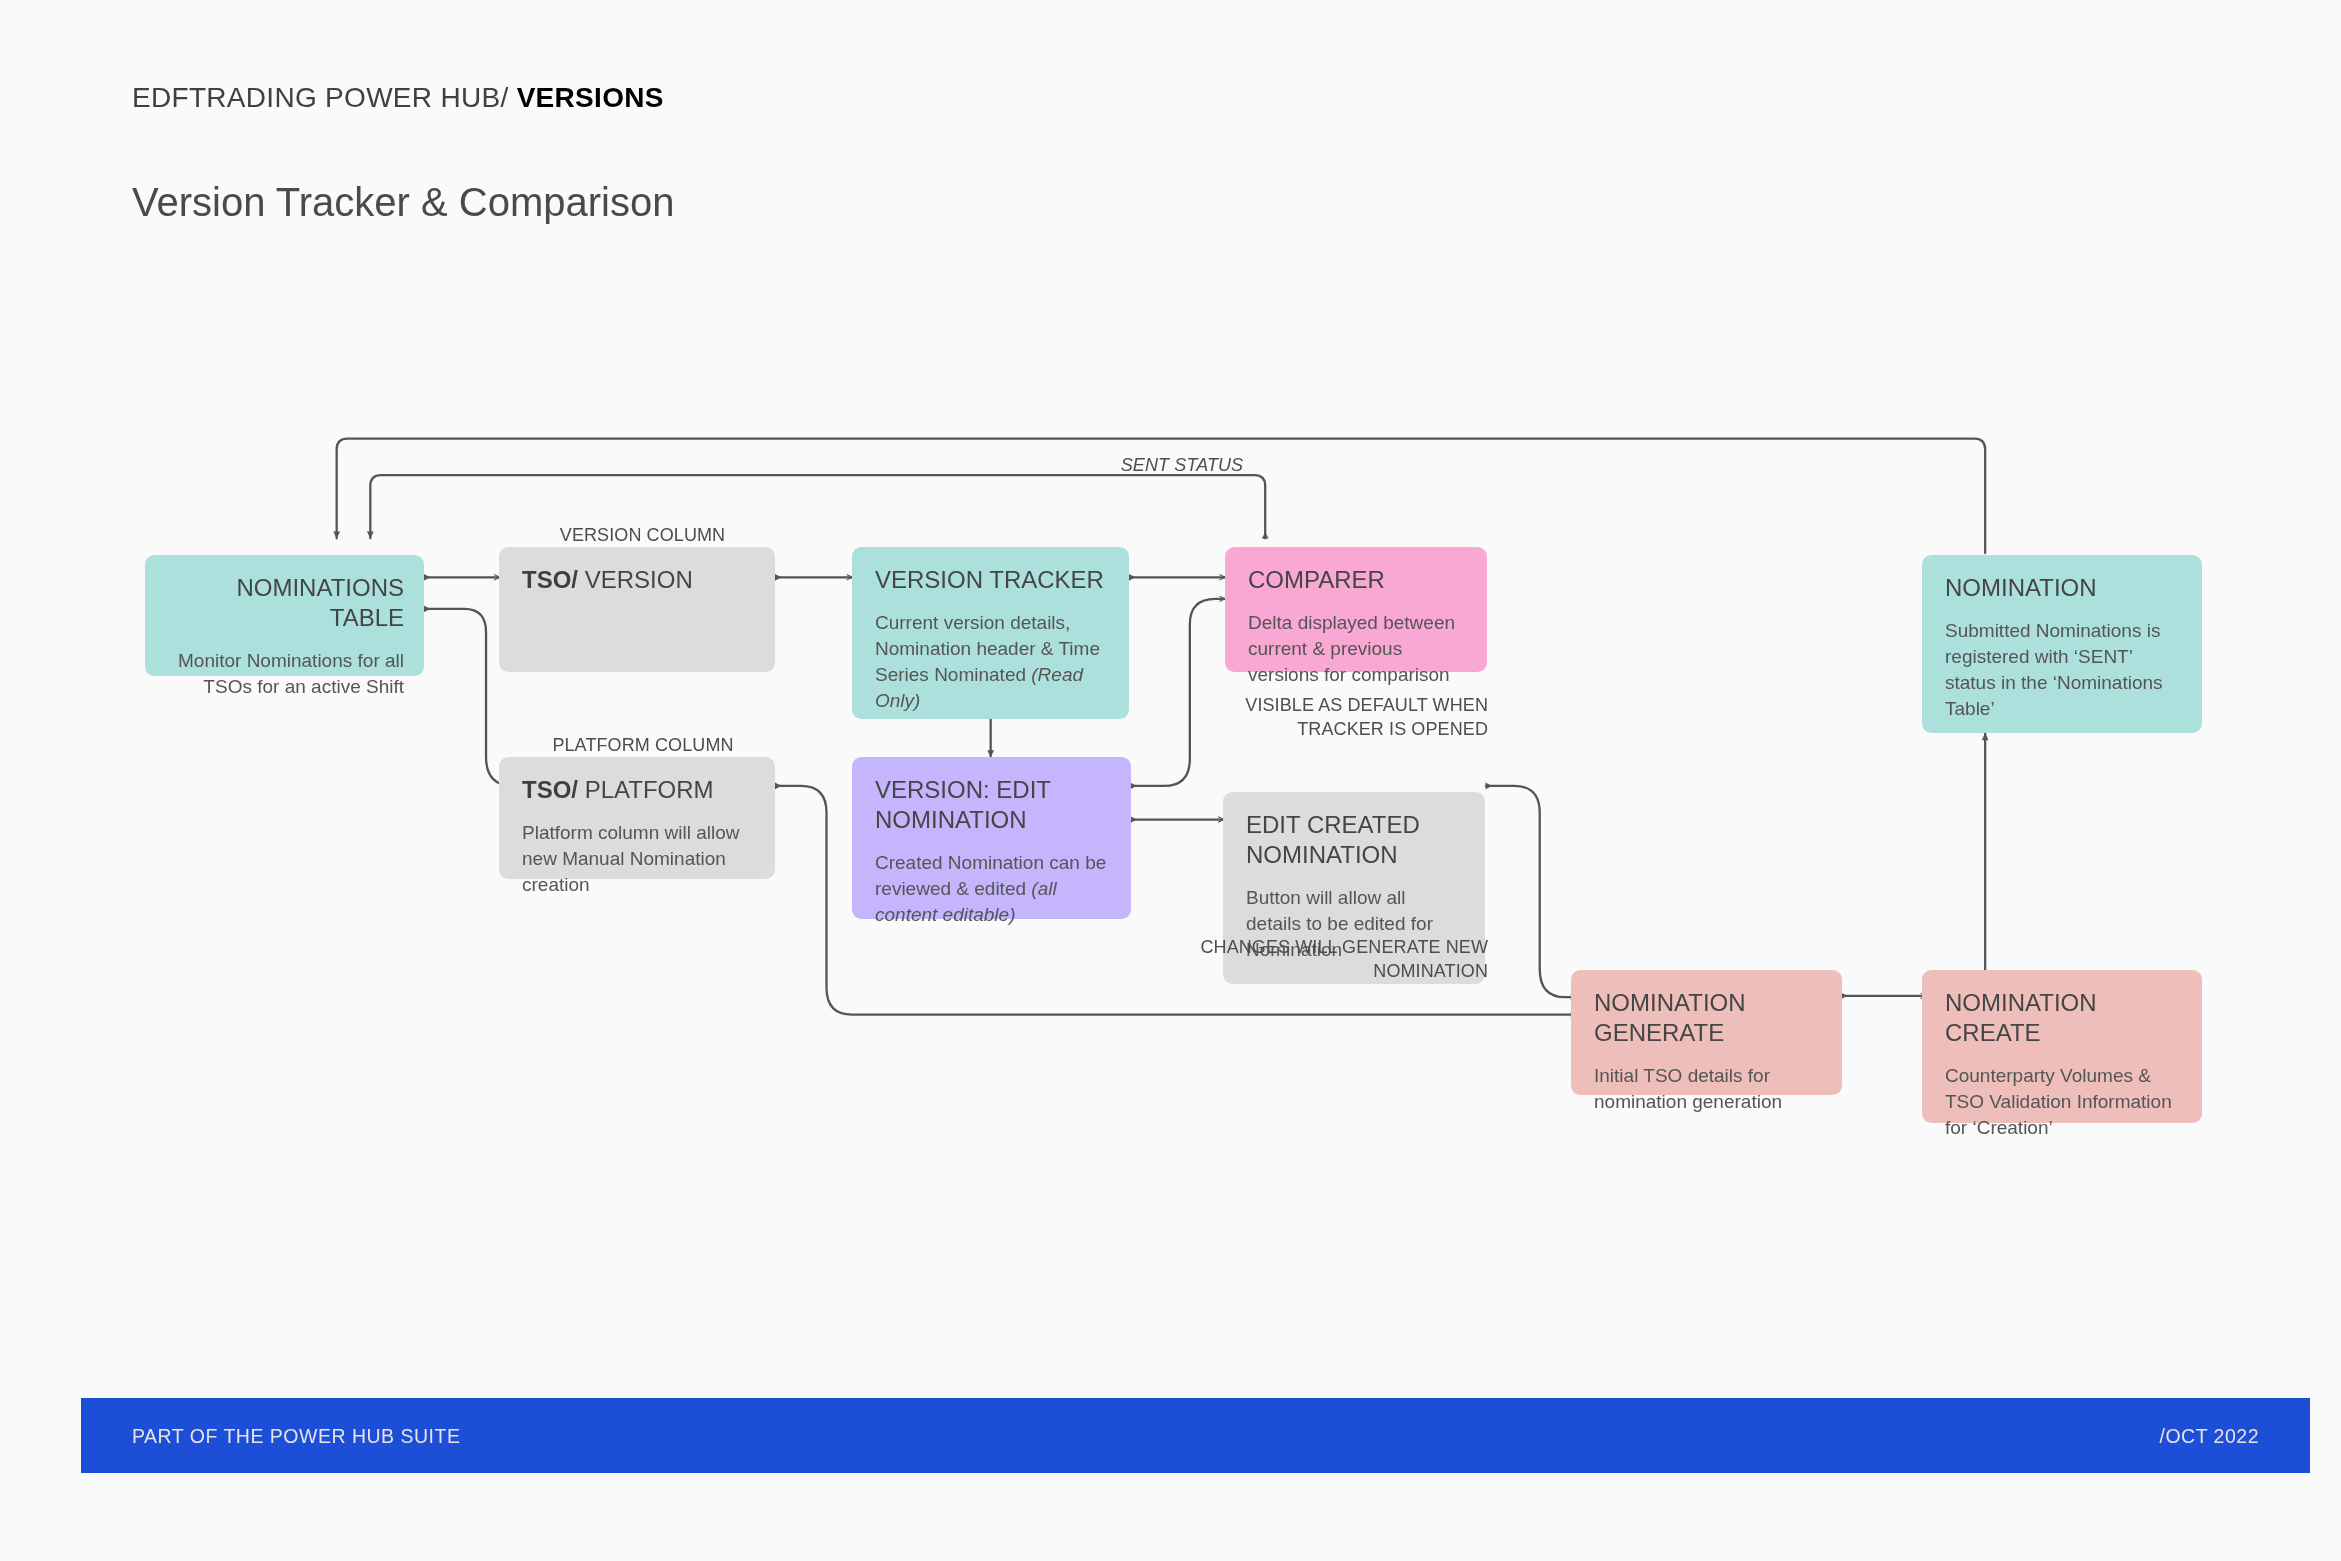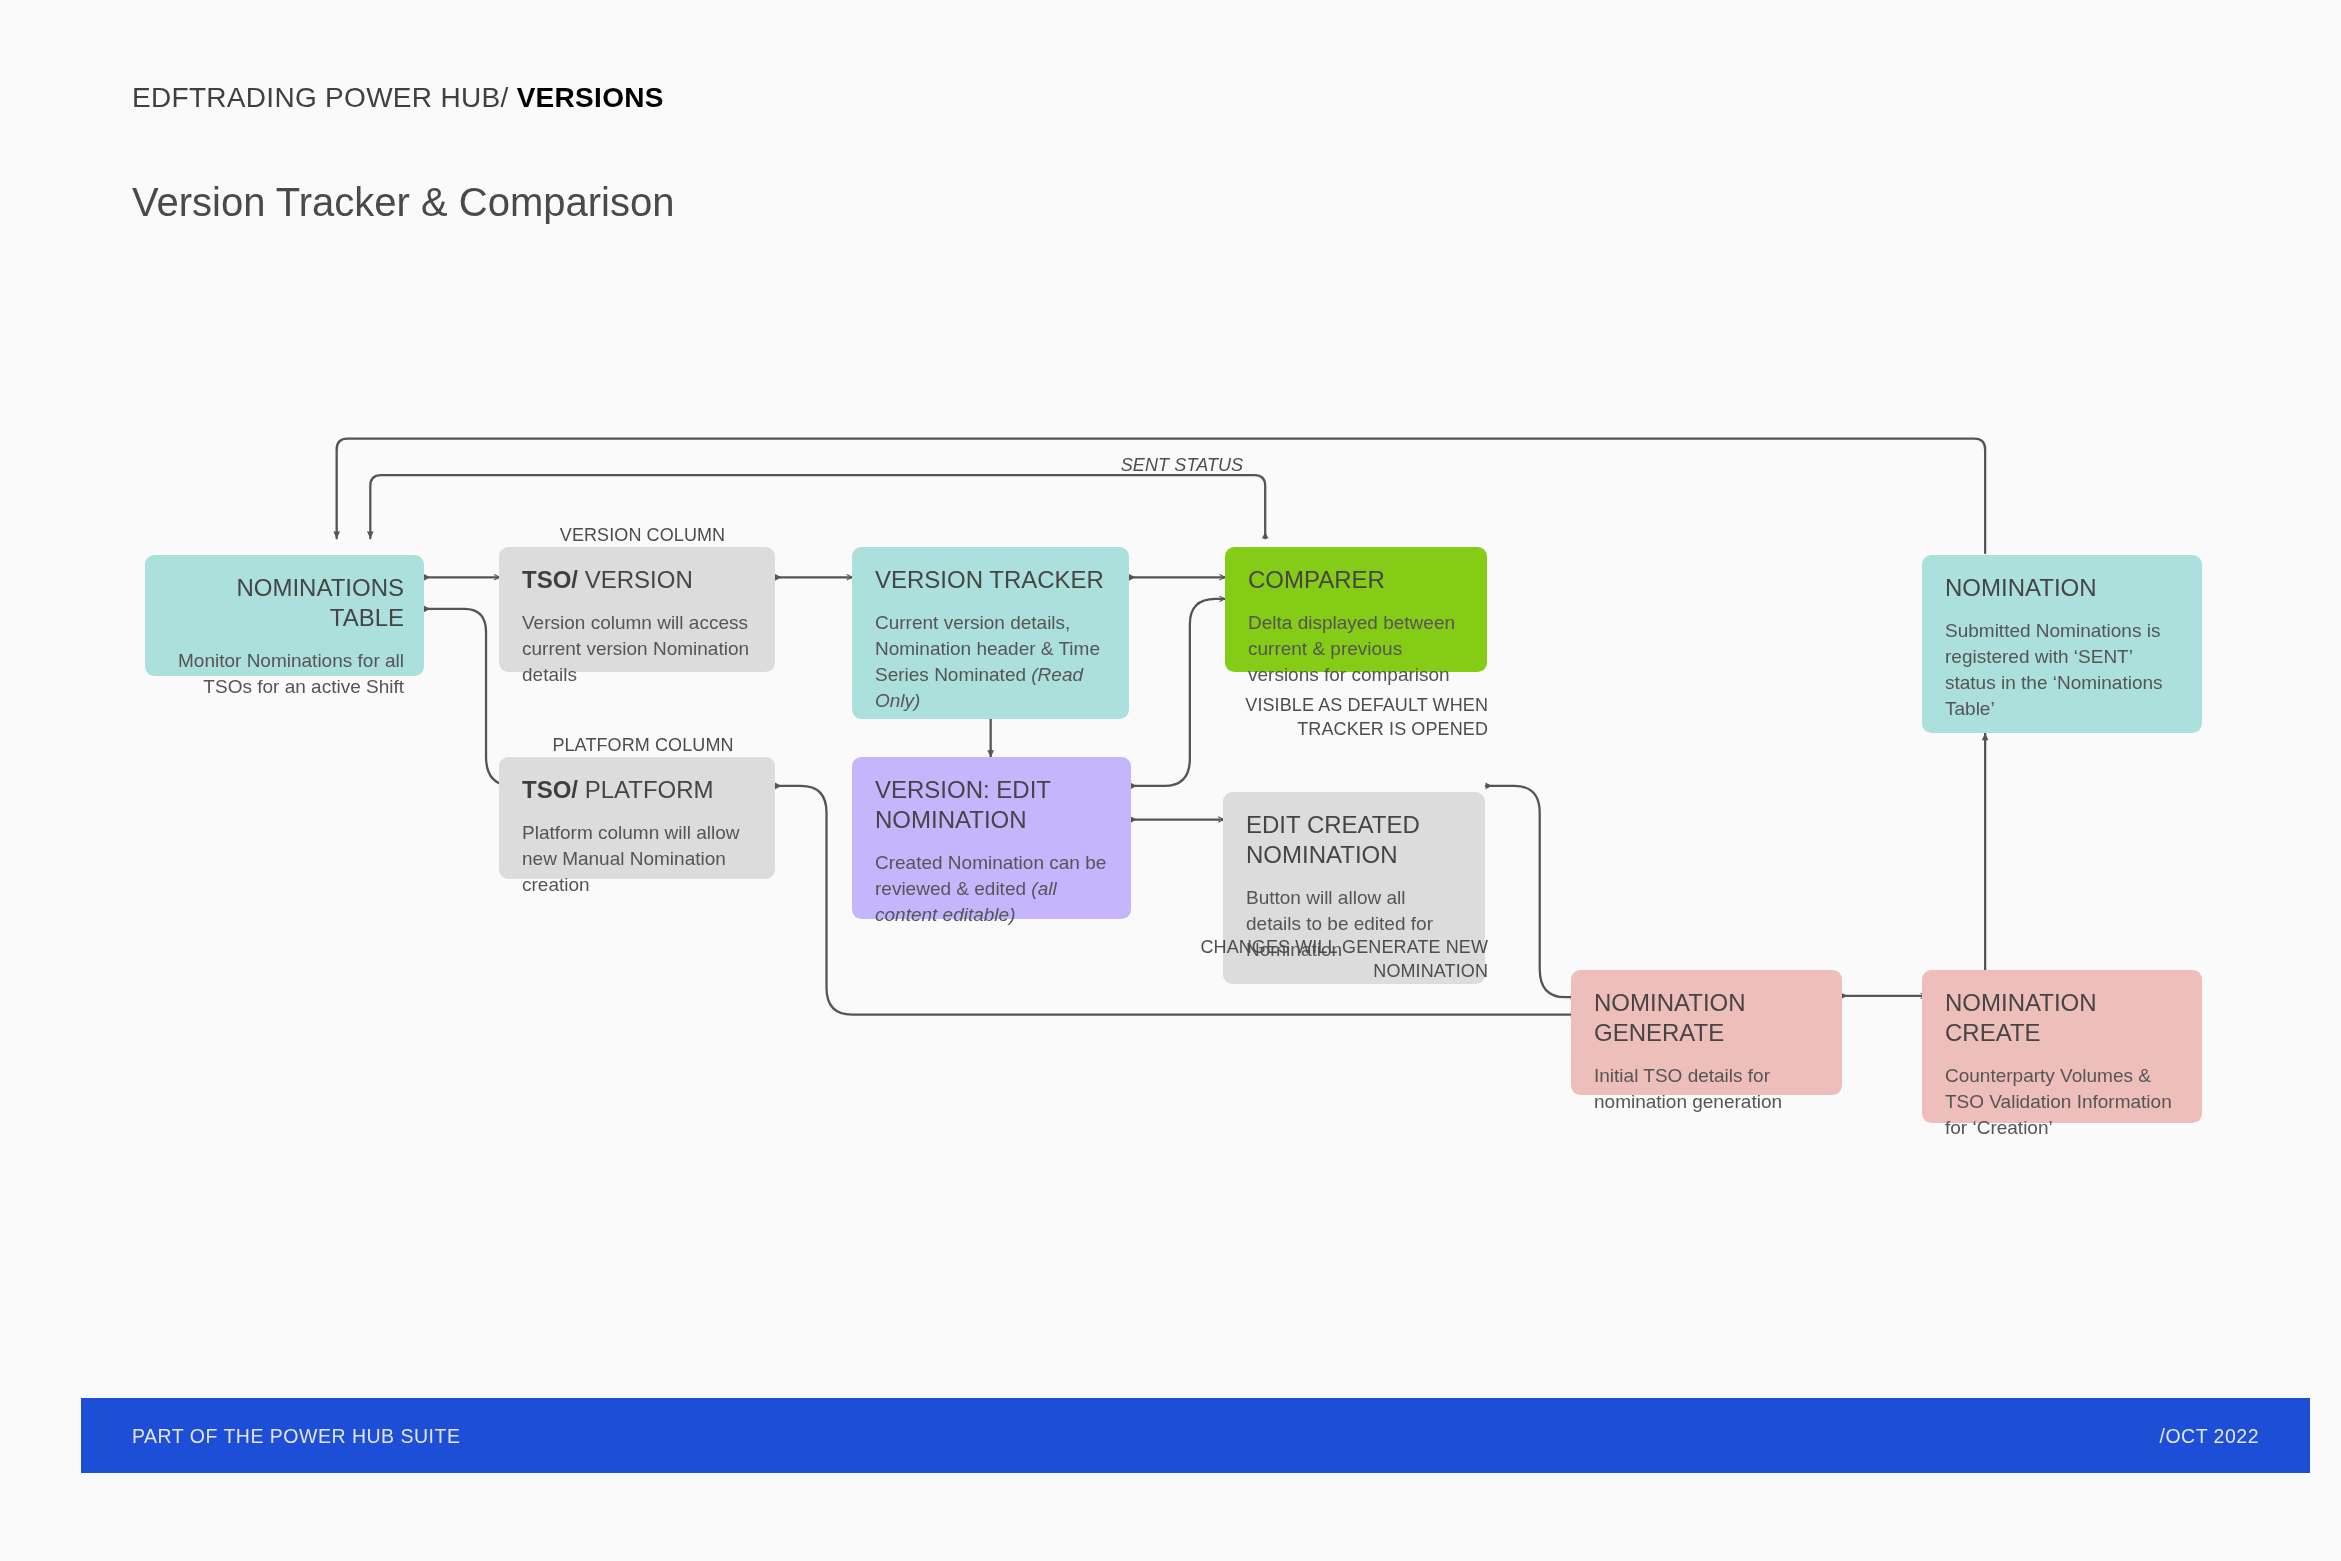--- a/index.html
+++ b/index.html
@@ -74,21 +74,21 @@
     font-size: 19px;
     line-height: 1.38;
     color: #555555;
     margin: 0;
   }
   .node .node-body i { font-style: italic; }
   .node .tso-pre { font-weight: 700; color: #3f3f3f; text-align: right; }
 
   .fill-teal { background: #ace0dc; }
   .fill-grey { background: #dcdcdc; }
-  .fill-peach { background: #84cc16; }
+  .fill-peach { background: #f9a8d4; }
   .fill-yellow { background: #c4b5fd; }
   .fill-pink { background: #eebebb; }
 
   
   .caption {
     position: absolute;
     font-size: 18px;
     line-height: 1.34;
     color: #4d4d4d;
     letter-spacing: 0.1px;
@@ -181,21 +181,20 @@
     </g>
   </svg>
 
   <div class="node fill-teal" style="left:145px; top:555px; width:279px; height:121px;text-align:right;">
     <div class="node-title">NOMINATIONS TABLE</div>
     <div class="node-body">Monitor Nominations for all TSOs for an active Shift</div>
   </div>
 
   <div class="node fill-grey" style="left:499px; top:547px; width:276px; height:125px;">
     <div class="node-title"><span class="tso-pre">TSO/</span><span> VERSION</span></div>
-    <div class="node-body">Version column will access current version Nomination details</div>
   </div>
 
   <div class="node fill-teal" style="left:852px; top:547px; width:277px; height:172px;">
     <div class="node-title">VERSION TRACKER</div>
     <div class="node-body"><span>Current version details, Nomination header &amp; Time Series Nominated </span><i>(Read Only)</i></div>
   </div>
 
   <div class="node fill-peach" style="left:1225px; top:547px; width:262px; height:125px;">
     <div class="node-title">COMPARER</div>
     <div class="node-body">Delta displayed between current &amp; previous versions for comparison</div>

